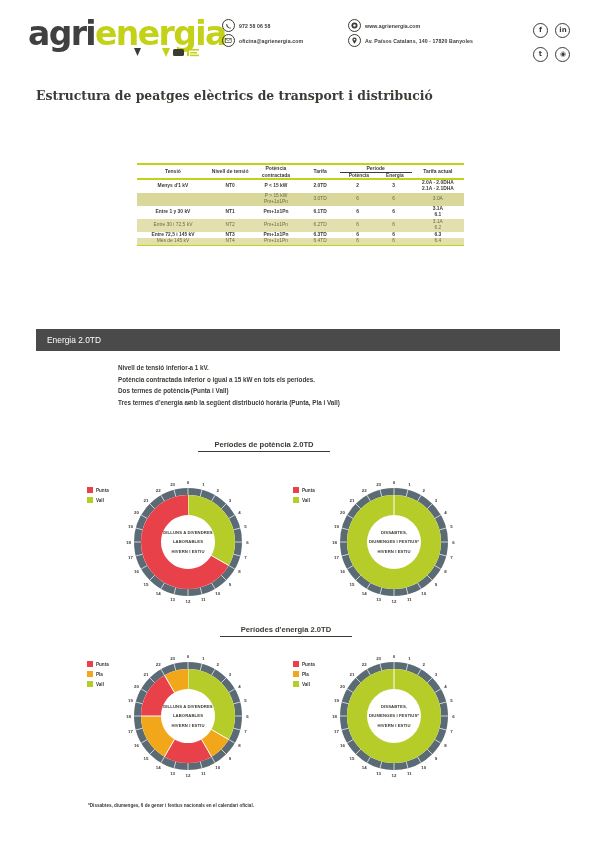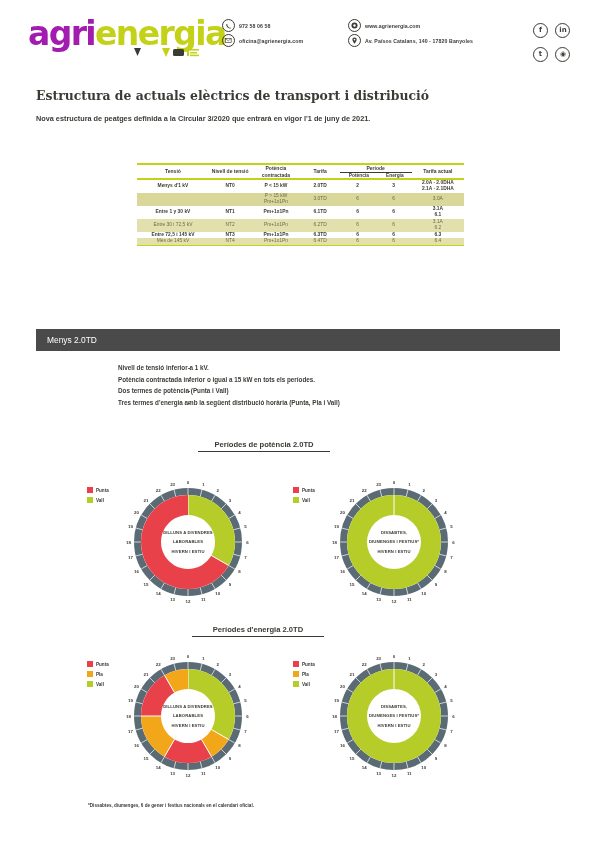--- a/index.html
+++ b/index.html
@@ -9,21 +9,21 @@
     font-family:"Liberation Sans", sans-serif;
     color:#3b3b3b;
     position:relative;
     overflow:hidden;
   }
 
   
   .header{position:absolute;left:0;top:0;width:596px;height:72px;}
   .logo{position:absolute;left:28px;top:17px;width:175px;height:45px;}
   .logo-text{font-size:33px;font-weight:bold;letter-spacing:-1.6px;line-height:33px;font-family:"DejaVu Sans",sans-serif;}
-  .logo-dark{color:#a21caf;}
+  .logo-dark{color:#404040;}
   .logo-green{color:#c3d117;}
   .logo-sub{position:absolute;left:104px;top:30px;width:72px;height:16px;}
 
   .contact{position:absolute;top:18px;font-size:5.2px;color:#3b3a35;font-weight:bold;letter-spacing:0.1px;}
   .crow{display:flex;align-items:center;height:15px;}
   .cicon{width:11px;height:11px;border:1.1px solid #3b3a35;border-radius:50%;
          margin-right:4px;display:flex;align-items:center;justify-content:center;flex:none;}
   .cicon svg{display:block;}
   .c1{left:222px;}
   .c2{left:348px;}
@@ -67,21 +67,21 @@
            font-weight:bold;color:#3b3a35;}
   .bullets li{margin-bottom:4.5px;}
   .bullets ul{margin:0;padding-left:48px;list-style:none;}
   .bullets li:before{content:"-";position:absolute;left:70px;color:#3b3a35;}
   .bullets li{position:relative;}
 
   
   .ctitle{position:absolute;text-align:center;font-size:7.6px;font-weight:bold;
           color:#3b3a35;border-bottom:1.1px solid #3b3a35;padding-bottom:2px;}
   .ct1{left:198px;top:440px;width:132px;}
-  .ct2{left:192px;top:625px;width:132px;}
+  .ct2{left:220px;top:625px;width:132px;}
 
   
   .donut{position:absolute;width:128px;height:128px;}
   .d1{left:124px;top:478px;}
   .d2{left:330px;top:478px;}
   .d3{left:124px;top:652px;}
   .d4{left:330px;top:652px;}
   .donut svg{display:block;}
   .dlabel{font-size:4.4px;font-weight:bold;fill:#3b3a35;
           font-family:"Liberation Sans",sans-serif;}
@@ -163,23 +163,22 @@
   </div>
 
   <div class="social">
     <span class="sicon">f</span>
     <span class="sicon">in</span>
     <span class="sicon">t</span>
     <span class="sicon">◉</span>
   </div>
 </div>
 
-<div class="title">Estructura de actuals elèctrics de transport i distribució</div>
+<div class="title">Estructura de peatges elèctrics de transport i distribució</div>
 <div class="intro">
-  <div>Nova estructura de peatges definida a la Circular 3/2020 que entrarà en vigor l'1 de juny de 2021.</div>
 </div>
 
 <div class="table-wrap">
   <div class="hdr-rule-top"></div>
   <table class="tariffs">
     <thead>
       <tr>
         <th class="thead-cell" rowspan="2" style="width:22%">Tensió</th>
         <th class="thead-cell" rowspan="2" style="width:13%">Nivell de tensió</th>
         <th class="thead-cell" rowspan="2" style="width:15%">Potència contractada</th>
@@ -249,21 +248,21 @@
           <td class="cell" style="width: 11%;">6</td>
           <td class="cell" style="width: 11%;">6</td>
           <td class="cell" style="width: 16%;">6.4</td>
         </tr>
       </tbody>
   </table>
   <div class="rule-y"></div>
 </div>
 
 <div class="band">
-  <span>Menys 2.0TD</span>
+  <span>Energia 2.0TD</span>
 </div>
 
 <div class="bullets">
   <ul id="bullet-list">
       <li>Nivell de tensió inferior a 1 kV.</li>
       <li>Potència contractada inferior o igual a 15 kW en tots els períodes.</li>
       <li>Dos termes de potència (Punta i Vall)</li>
       <li>Tres termes d'energia amb la següent distribució horària (Punta, Pla i Vall)</li>
     </ul>
 </div>

